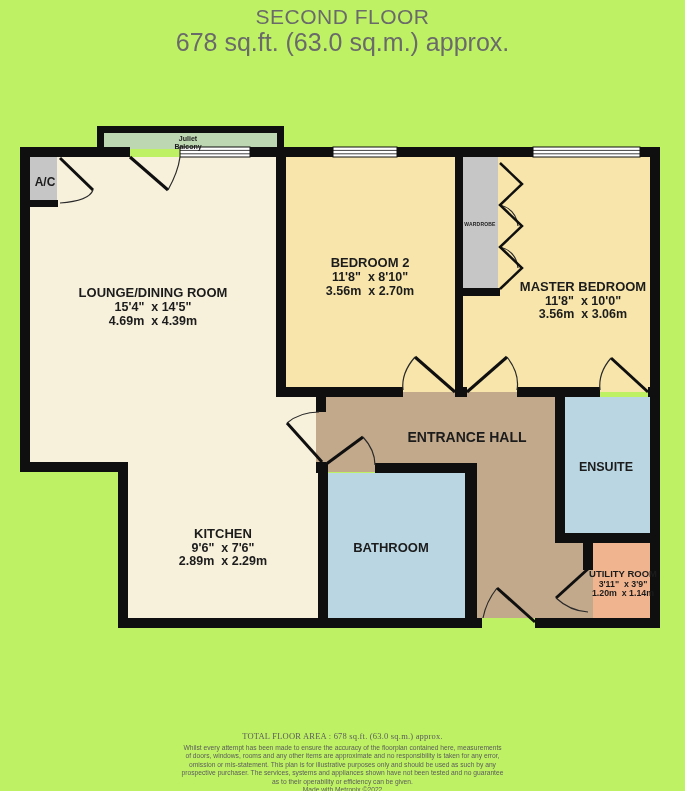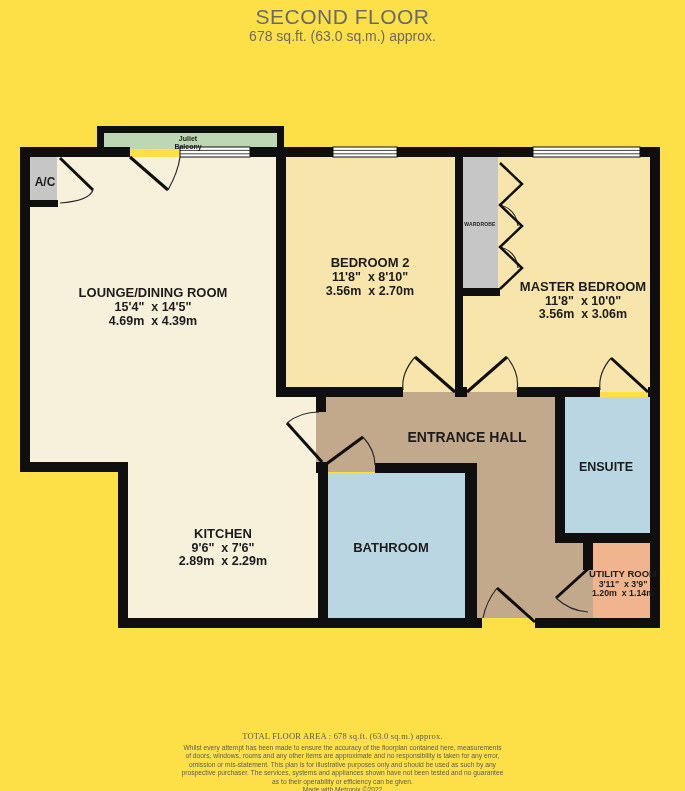--- a/index.html
+++ b/index.html
@@ -1,20 +1,20 @@
 <!DOCTYPE html>
 <html><head>
 <meta charset="utf-8">
 <style>
   html,body{margin:0;padding:0;background:#ffffff;}
   body{font-family:"Liberation Sans", sans-serif;}
-  .page{position:relative;width:685px;height:791px;background:#fde047;overflow:hidden;}
+  .page{position:relative;width:685px;height:791px;background:#bef264;overflow:hidden;}
   .header{position:absolute;top:5px;left:0;width:100%;text-align:center;color:#6a6a6a;}
   .title{font-size:21px;letter-spacing:.5px;line-height:1.1;}
-  .subtitle{font-size:14px;line-height:1.15;}
+  .subtitle{font-size:25px;line-height:1.15;}
   .plan-svg{position:absolute;top:0;left:0;}
   .footer{position:absolute;top:731px;left:0;width:100%;text-align:center;color:#5c5c5c;}
   .total{font-size:8.5px;margin-bottom:3px;letter-spacing:.2px;font-family:Liberation Serif, serif;}
   .disc{font-size:6.7px;line-height:1.25;color:#5c5c5c;}
   text{fill:#1c1c1c;font-weight:bold;}
   .rname{font-size:13px;}
   .rdim{font-size:12.5px;}
   .hallname{font-size:14px;}
   .smname{font-size:9.5px;}
   .smdim{font-size:8.8px;}

